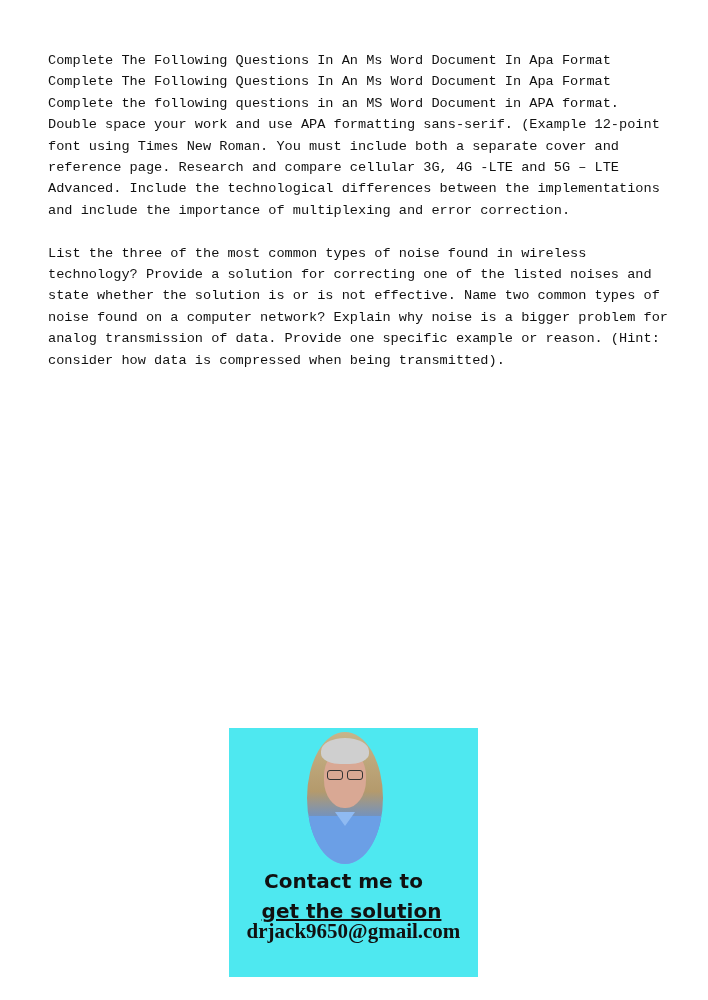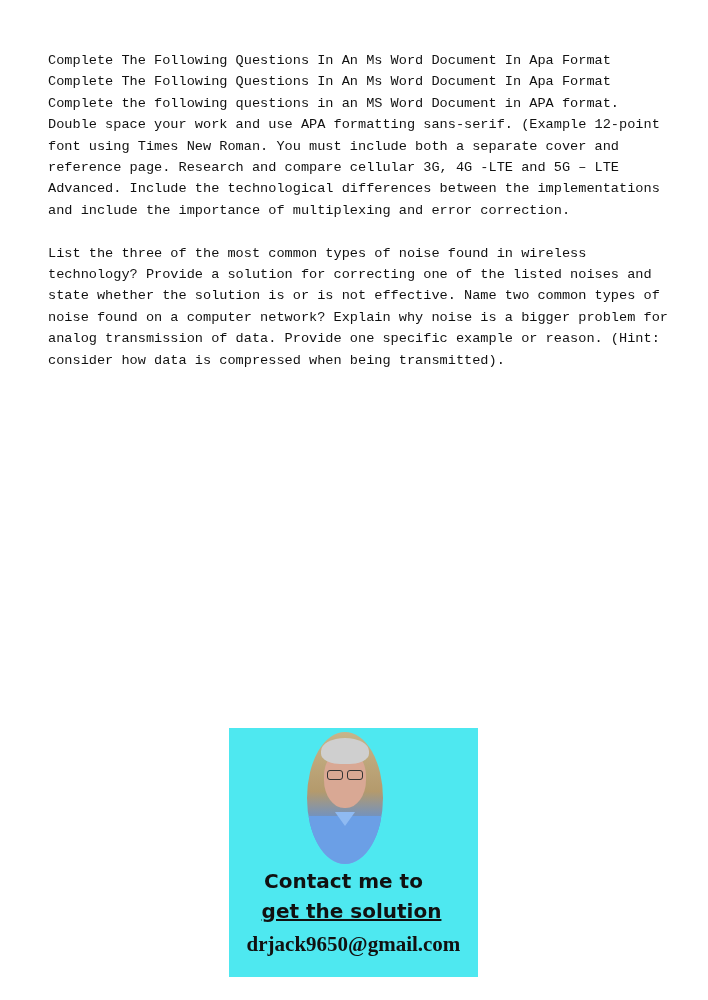--- a/index.html
+++ b/index.html
@@ -28,21 +28,21 @@
     .portrait .shirt { position: absolute; left: 0; top: 84px; width: 76px; height: 60px; background: #6b9fe6; }
     .portrait .collar { position: absolute; left: 28px; top: 80px; width: 20px; height: 14px; background: #8fbaf2; clip-path: polygon(0 0, 50% 100%, 100% 0); }
     .ad-heading {
       position: absolute; left: 0; width: 249px; text-align: center;
       font-family: "DejaVu Sans", "Liberation Sans", sans-serif; font-weight: bold;
       font-size: 20px; line-height: 30px; color: #111;
     }
     .ad-line1 { top: 138px; left: -10px; }
     .ad-line2 { top: 168px; left: -2px; text-decoration: underline; }
     .ad-email {
-      position: absolute; left: 0; top: 202px; width: 249px; text-align: center;
+      position: absolute; left: 0; top: 189px; width: 249px; text-align: center;
       font-family: "Liberation Serif", "DejaVu Serif", serif; font-weight: bold;
       font-size: 21px; line-height: 28px; color: #111;
     }
   </style>
 </head>
 <body>
 
 <div class="doc">
   <p>Complete The Following Questions In An Ms Word Document In Apa Format Complete The Following Questions In An Ms Word Document In Apa Format Complete the following questions in an MS Word Document in APA format. Double space your work and use APA formatting sans-serif. (Example 12-point font using Times New Roman. You must include both a separate cover and reference page. Research and compare cellular 3G, 4G -LTE and 5G – LTE Advanced. Include the technological differences between the implementations and include the importance of multiplexing and error correction.</p>
   <p>List the three of the most common types of noise found in wireless technology? Provide a solution for correcting one of the listed noises and state whether the solution is or is not effective. Name two common types of noise found on a computer network? Explain why noise is a bigger problem for analog transmission of data. Provide one specific example or reason. (Hint: consider how data is compressed when being transmitted).</p>

